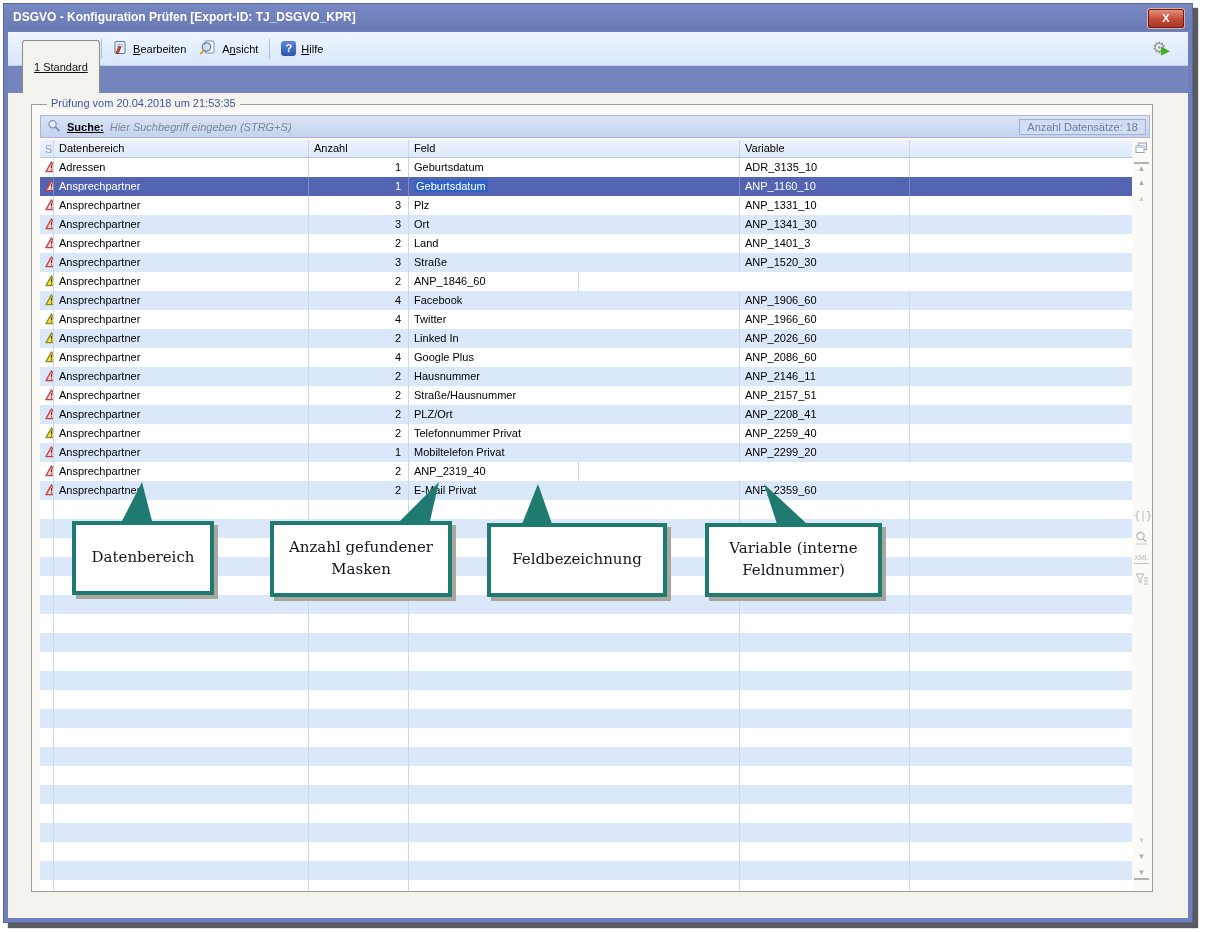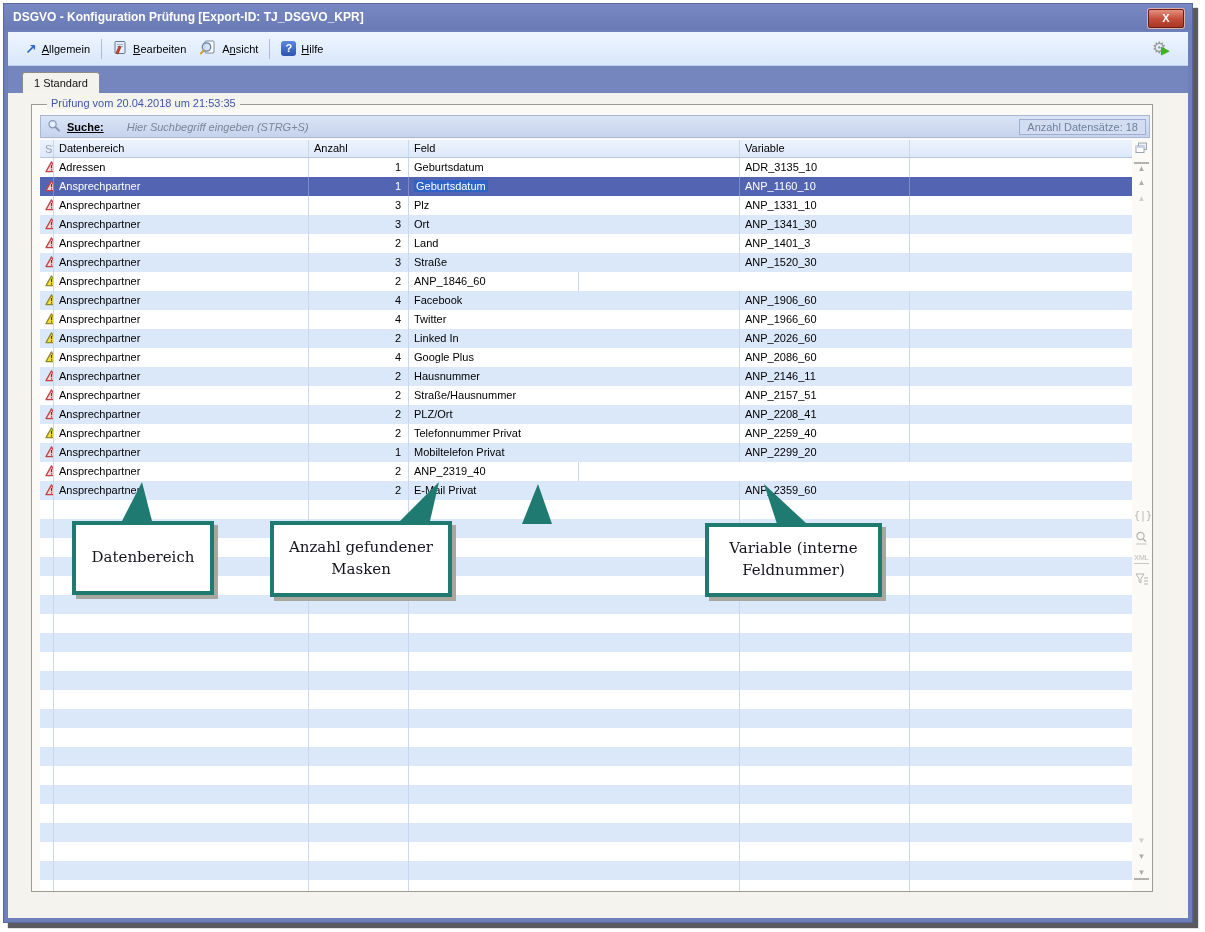--- a/index.html
+++ b/index.html
@@ -23,37 +23,37 @@
            display:flex;align-items:center;padding-left:10px;box-sizing:border-box;}
   .menu-item{display:flex;align-items:center;gap:5px;padding:3px 7px;border-radius:2px;}
   .menu-item u{text-decoration:underline;}
   .tb-sep{width:1px;height:20px;background:#aebbd6;margin:0 4px;}
   .toolbar-right{margin-left:auto;margin-right:14px;position:relative;width:22px;height:20px;}
   .gear{position:absolute;left:0;top:-1px;font-size:16px;color:#9a9a9a;}
   .gear-play{position:absolute;left:9px;top:5px;font-size:11px;color:#3db51e;text-shadow:0 0 1px #1c7a0c;}
 
   
   .tabstrip{position:absolute;left:4px;top:62px;right:4px;height:27px;background:#7585bd;}
-  .tab{position:absolute;left:14px;bottom:0;height:20px;padding:0 11px;background:#f3f2ed;
+  .tab{position:absolute;left:14px;bottom:0;height:20px;padding:16px 11px;background:#f3f2ed;
        border:1px solid #8c8c85;border-bottom:none;border-radius:3px 3px 0 0;
-       line-height:20px;font-size:11px;color:#111;}
+       line-height:20px;font-size:11px;color:#111;text-decoration:underline;}
 
   
   .content{position:absolute;left:4px;top:89px;right:4px;bottom:4px;background:#f4f3ee;}
 
   .groupbox{position:absolute;left:23px;top:11px;width:1122px;height:788px;
             border:1px solid #9c9c94;background:#fbfaf6;box-sizing:border-box;}
   .groupbox-label{position:absolute;left:15px;top:-8px;background:#f4f3ee;padding:0 4px;
                   color:#3f57a6;font-size:11px;}
 
   
   .searchbar{position:absolute;left:8px;top:10px;width:1110px;height:23px;box-sizing:border-box;
              background:linear-gradient(#dae4f6,#c6d3ed);border:1px solid #a9b7d4;
              display:flex;align-items:center;padding:0 3px 0 6px;}
-  .search-label{font-weight:bold;margin:0 23px 0 6px;text-decoration:underline;}
+  .search-label{font-weight:bold;margin:0 6px 0 6px;text-decoration:underline;}
   .search-placeholder{font-style:italic;color:#7c8698;}
   .record-count{margin-left:auto;border:1px solid #9fafcf;background:#d2ddf2;color:#70809a;
                 padding:1px 7px;font-size:11px;}
 
   
   .thead{position:absolute;left:8px;top:35px;width:1092px;height:18px;display:flex;
          background:linear-gradient(#edf3fd,#dde9f8);border-bottom:1px solid #b9c7de;box-sizing:border-box;}
   .hc{box-sizing:border-box;border-right:1px solid #c9d8ee;padding:2px 0 0 5px;overflow:hidden;white-space:nowrap;}
   .hc.st{color:#97a1b1;}
   .tbody{position:absolute;left:8px;top:53px;width:1092px;height:733px;overflow:hidden;background:#fff;}
@@ -88,21 +88,21 @@
            color:#15151f;padding:0 8px;line-height:1.45;}
   .tail{position:absolute;pointer-events:none;}
 </style>
 </head>
 <body>
 
 <div class="canvas">
   <div class="window">
 
     <div class="titlebar">
-      <span>DSGVO - Konfiguration Prüfung [Export-ID: TJ_DSGVO_KPR]</span>
+      <span>DSGVO - Konfiguration Prüfen [Export-ID: TJ_DSGVO_KPR]</span>
       <div class="close-btn">X</div>
     </div>
 
     <div class="toolbar">
       <div class="menu-item">
         <span style="color:#2f66cc;font-weight:bold;font-size:14px;line-height:14px;">↗</span>
         <span class="mn-label"><u>A</u>llgemein</span>
       </div>
       <div class="tb-sep"></div>
       <div class="menu-item">
@@ -613,20 +613,23 @@
         <svg class="tail" style="left:363px;top:375px;" width="50" height="43">
           <polygon points="44,2 5,41 35,41" fill="#1f7b72"></polygon>
         </svg>
         <div class="callout" style="left:238px;top:416px;width:182px;height:76px;">
           <span>Anzahl gefundener Masken</span>
         </div>
 
         <svg class="tail" style="left:485px;top:377px;" width="40" height="43">
           <polygon points="21,2 5,42 35,42" fill="#1f7b72"></polygon>
         </svg>
+        <div class="callout" style="left:455px;top:418px;width:180px;height:74px;">
+          <span>Feldbezeichnung</span>
+        </div>
 
         <svg class="tail" style="left:725px;top:377px;" width="55" height="43">
           <polygon points="7,2 20,42 50,42" fill="#1f7b72"></polygon>
         </svg>
         <div class="callout" style="left:673px;top:418px;width:177px;height:74px;">
           <span>Variable (interne Feldnummer)</span>
         </div>
 
       </div>
     </div>

